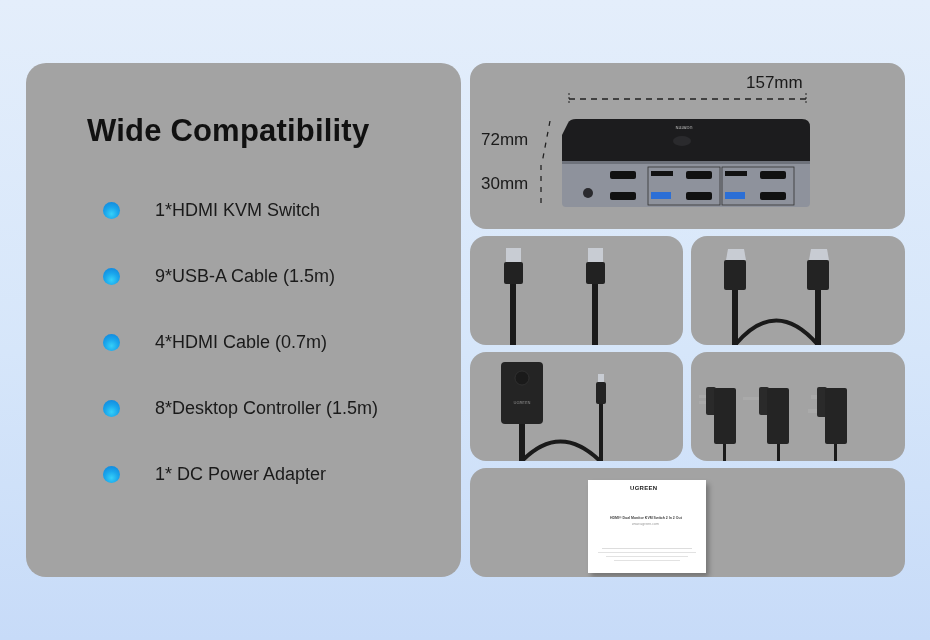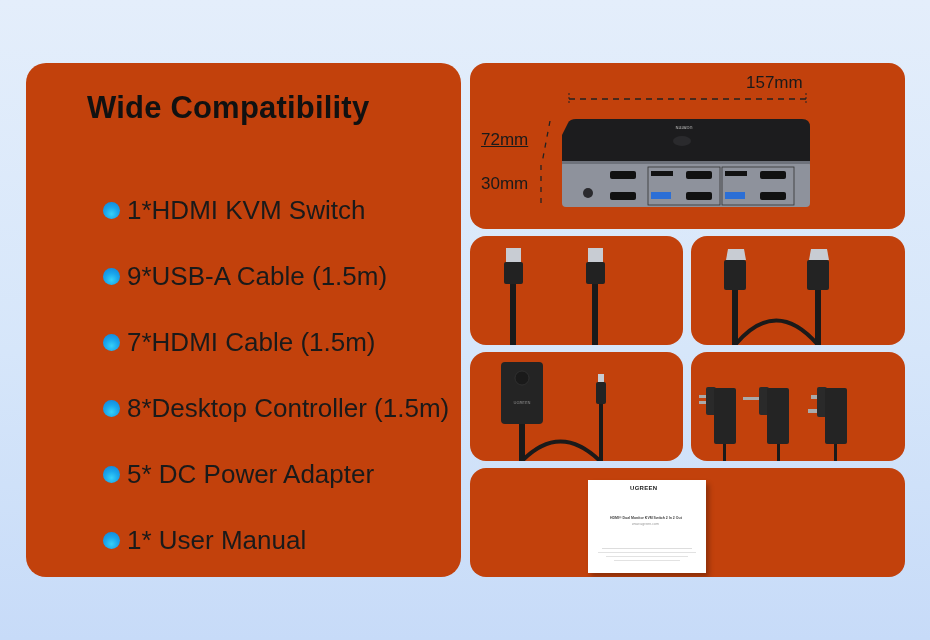--- a/index.html
+++ b/index.html
@@ -4,34 +4,34 @@
 <style>
   * { box-sizing: border-box; margin: 0; padding: 0; }
   html, body { width: 930px; height: 640px; overflow: hidden; }
   body {
     background: linear-gradient(180deg, #e4eefb 0%, #d6e6fa 55%, #c7dbf8 100%);
     font-family: "Liberation Sans", "DejaVu Sans", sans-serif;
     position: relative;
   }
   .card {
     position: absolute;
-    background: #c2410c;
+    background: #a3a3a3;
     border-radius: 16px;
     overflow: hidden;
   }
   .left-card { left: 26px; top: 63px; width: 435px; height: 514px; border-radius: 20px; }
   .title {
-    position: absolute; left: 61px; top: 27px;
+    position: absolute; left: 61px; top: 50px;
     font-size: 31px; font-weight: 700; color: #111111; letter-spacing: 0.2px;
   }
   .list { position: absolute; left: 77px; top: 114px; list-style: none; }
   .list li {
     display: flex; align-items: center;
     height: 66px;
-    font-size: 26px; color: #1a1a1a;
+    font-size: 18px; color: #1a1a1a; gap: 28px;
   }
   .bullet {
     width: 17px; height: 17px; border-radius: 50%;
     background: radial-gradient(circle at 50% 70%, #36d0f8 0%, #1aa6ec 45%, #0f7fd9 100%);
     margin-right: 7px; flex-shrink: 0;
   }
   
   .dims-card { left: 470px; top: 63px; width: 435px; height: 166px; }
   .p-usb { left: 470px; top: 236px; width: 213px; height: 109px; }
   .p-hdmi { left: 691px; top: 236px; width: 214px; height: 109px; }
@@ -52,40 +52,36 @@
     <li>
         <span class="bullet"></span>
         <span>1*HDMI KVM Switch</span>
       </li>
     <li>
         <span class="bullet"></span>
         <span>9*USB-A Cable (1.5m)</span>
       </li>
     <li>
         <span class="bullet"></span>
-        <span>7*HDMI Cable (1.5m)</span>
+        <span>4*HDMI Cable (0.7m)</span>
       </li>
     <li>
         <span class="bullet"></span>
         <span>8*Desktop Controller (1.5m)</span>
       </li>
     <li>
         <span class="bullet"></span>
-        <span>5* DC Power Adapter</span>
-      </li>
-    <li>
-        <span class="bullet"></span>
-        <span>1* User Manual</span>
+        <span>1* DC Power Adapter</span>
       </li>
   </ul>
 </div>
 
 <div class="card dims-card">
   <div class="dim-label" style="left:276px; top:10px;">157mm</div>
-  <div class="dim-label" style="left:11px; top:67px;text-decoration:underline;">72mm</div>
+  <div class="dim-label" style="left:11px; top:67px;">72mm</div>
   <div class="dim-label" style="left:11px; top:111px;text-align:center;">30mm</div>
   <svg width="435" height="166">
 
     <line x1="99" y1="36" x2="336" y2="36" stroke="#222" stroke-width="1.5" stroke-dasharray="6,5"></line>
     <line x1="99" y1="30" x2="99" y2="42" stroke="#222" stroke-width="1" stroke-dasharray="2,2"></line>
     <line x1="336" y1="30" x2="336" y2="42" stroke="#222" stroke-width="1" stroke-dasharray="2,2"></line>
 
     <line x1="80" y1="58" x2="72" y2="100" stroke="#222" stroke-width="1.3" stroke-dasharray="5,6"></line>
     <line x1="71" y1="102" x2="71" y2="142" stroke="#222" stroke-width="1.3" stroke-dasharray="5,6"></line>
 

